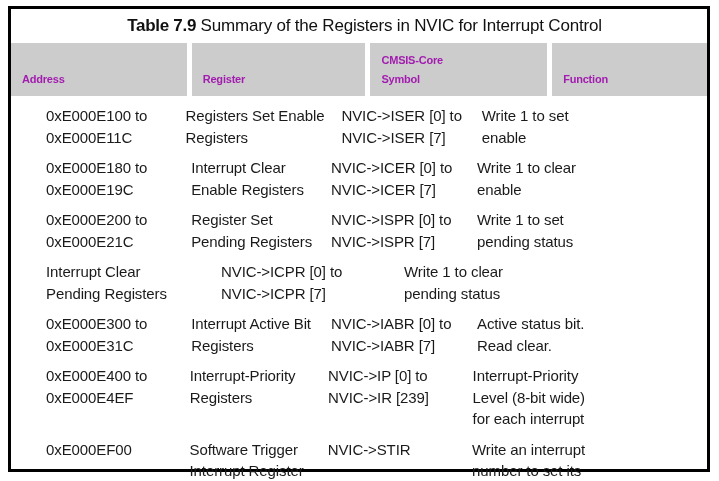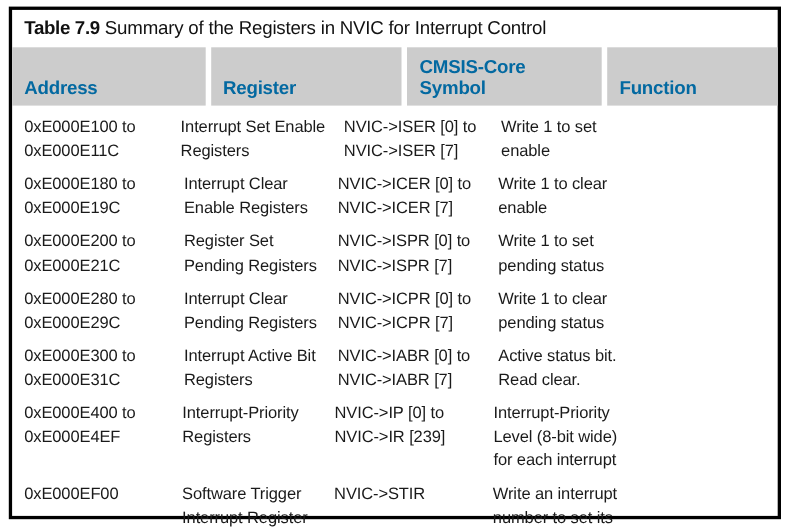--- a/index.html
+++ b/index.html
@@ -31,20 +31,21 @@
     top: 0px;
     width: 696px;
     height: 21px;
     line-height: 33px;
     padding-left: 11px;
     box-sizing: border-box;
     font-size: 17px;
     color: #111111;
     white-space: nowrap;
     letter-spacing: -0.2px;
+    text-align: center;
   }
   #table-caption .cap-label {
     font-weight: bold;
     letter-spacing: -0.3px;
   }
   #table-caption .cap-text {
     font-weight: normal;
   }
 
   #table-header {
@@ -62,37 +63,38 @@
     margin-right: 5px;
     overflow: hidden;
   }
   .hcell:last-child { margin-right: 0; }
   .hcell-inner {
     position: absolute;
     bottom: 7px;
     left: 0;
     padding-left: 11px;
     padding-right: 6px;
-    font-size: 17px;
+    font-size: 11px;
     font-weight: bold;
-    color: #0369a1;
+    color: #a21caf;
     line-height: 19px;
     letter-spacing: -0.2px;
   }
   .hcol-1 { width: 177px; }
   .hcol-2 { width: 175px; }
   .hcol-3 { width: 178px; }
   .hcol-4 { width: 156px; text-align: right; }
 
   #table-body {
     position: absolute;
     left: 0px;
     top: 87px;
     width: 556px;
     bottom: 0px;
+    padding-left: 24px;
   }
 
   .trow {
     display: flex;
     width: 100%;
     padding-top: 9px;
     box-sizing: border-box;
   }
   .tcell {
     box-sizing: border-box;
@@ -137,21 +139,21 @@
     </div>
   </div>
 
   <div id="table-body">
       <div class="trow">
         <div class="tcell col-1">
           <span class="cline">0xE000E100 to</span>
           <span class="cline">0xE000E11C</span>
         </div>
         <div class="tcell col-2">
-          <span class="cline">Interrupt Set Enable</span>
+          <span class="cline">Registers Set Enable</span>
           <span class="cline">Registers</span>
         </div>
         <div class="tcell col-3">
           <span class="cline">NVIC-&gt;ISER [0] to</span>
           <span class="cline">NVIC-&gt;ISER [7]</span>
         </div>
         <div class="tcell col-4">
           <span class="cline">Write 1 to set</span>
           <span class="cline">enable</span>
         </div>
@@ -186,24 +188,20 @@
         <div class="tcell col-3">
           <span class="cline">NVIC-&gt;ISPR [0] to</span>
           <span class="cline">NVIC-&gt;ISPR [7]</span>
         </div>
         <div class="tcell col-4">
           <span class="cline">Write 1 to set</span>
           <span class="cline">pending status</span>
         </div>
       </div>
       <div class="trow">
-        <div class="tcell col-1">
-          <span class="cline">0xE000E280 to</span>
-          <span class="cline">0xE000E29C</span>
-        </div>
         <div class="tcell col-2">
           <span class="cline">Interrupt Clear</span>
           <span class="cline">Pending Registers</span>
         </div>
         <div class="tcell col-3">
           <span class="cline">NVIC-&gt;ICPR [0] to</span>
           <span class="cline">NVIC-&gt;ICPR [7]</span>
         </div>
         <div class="tcell col-4">
           <span class="cline">Write 1 to clear</span>

